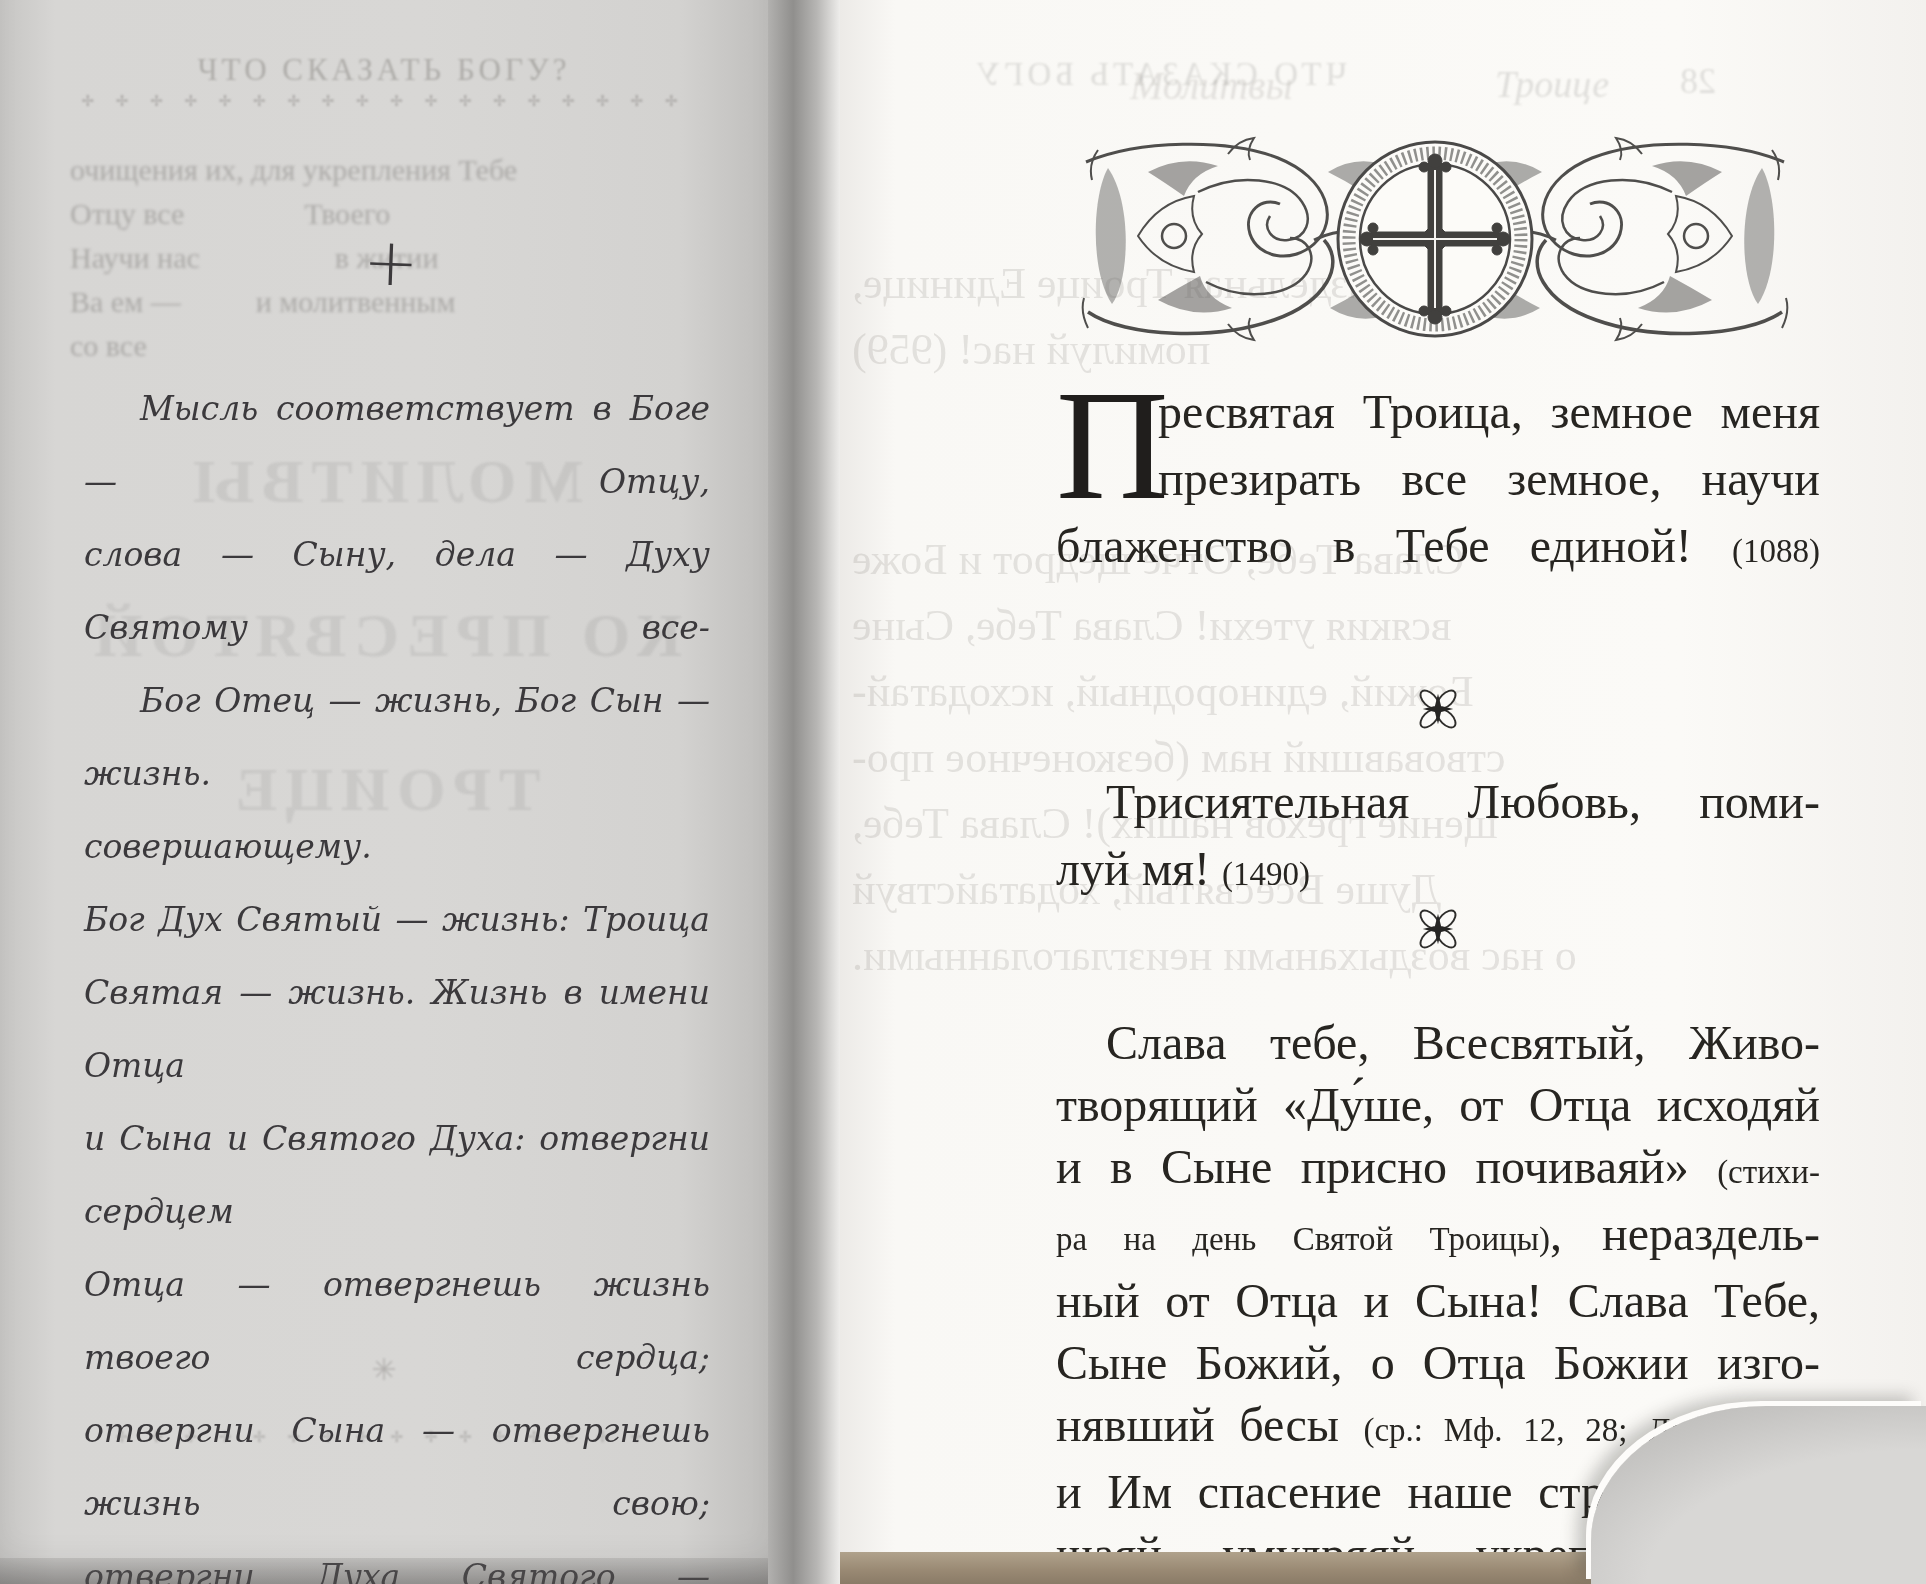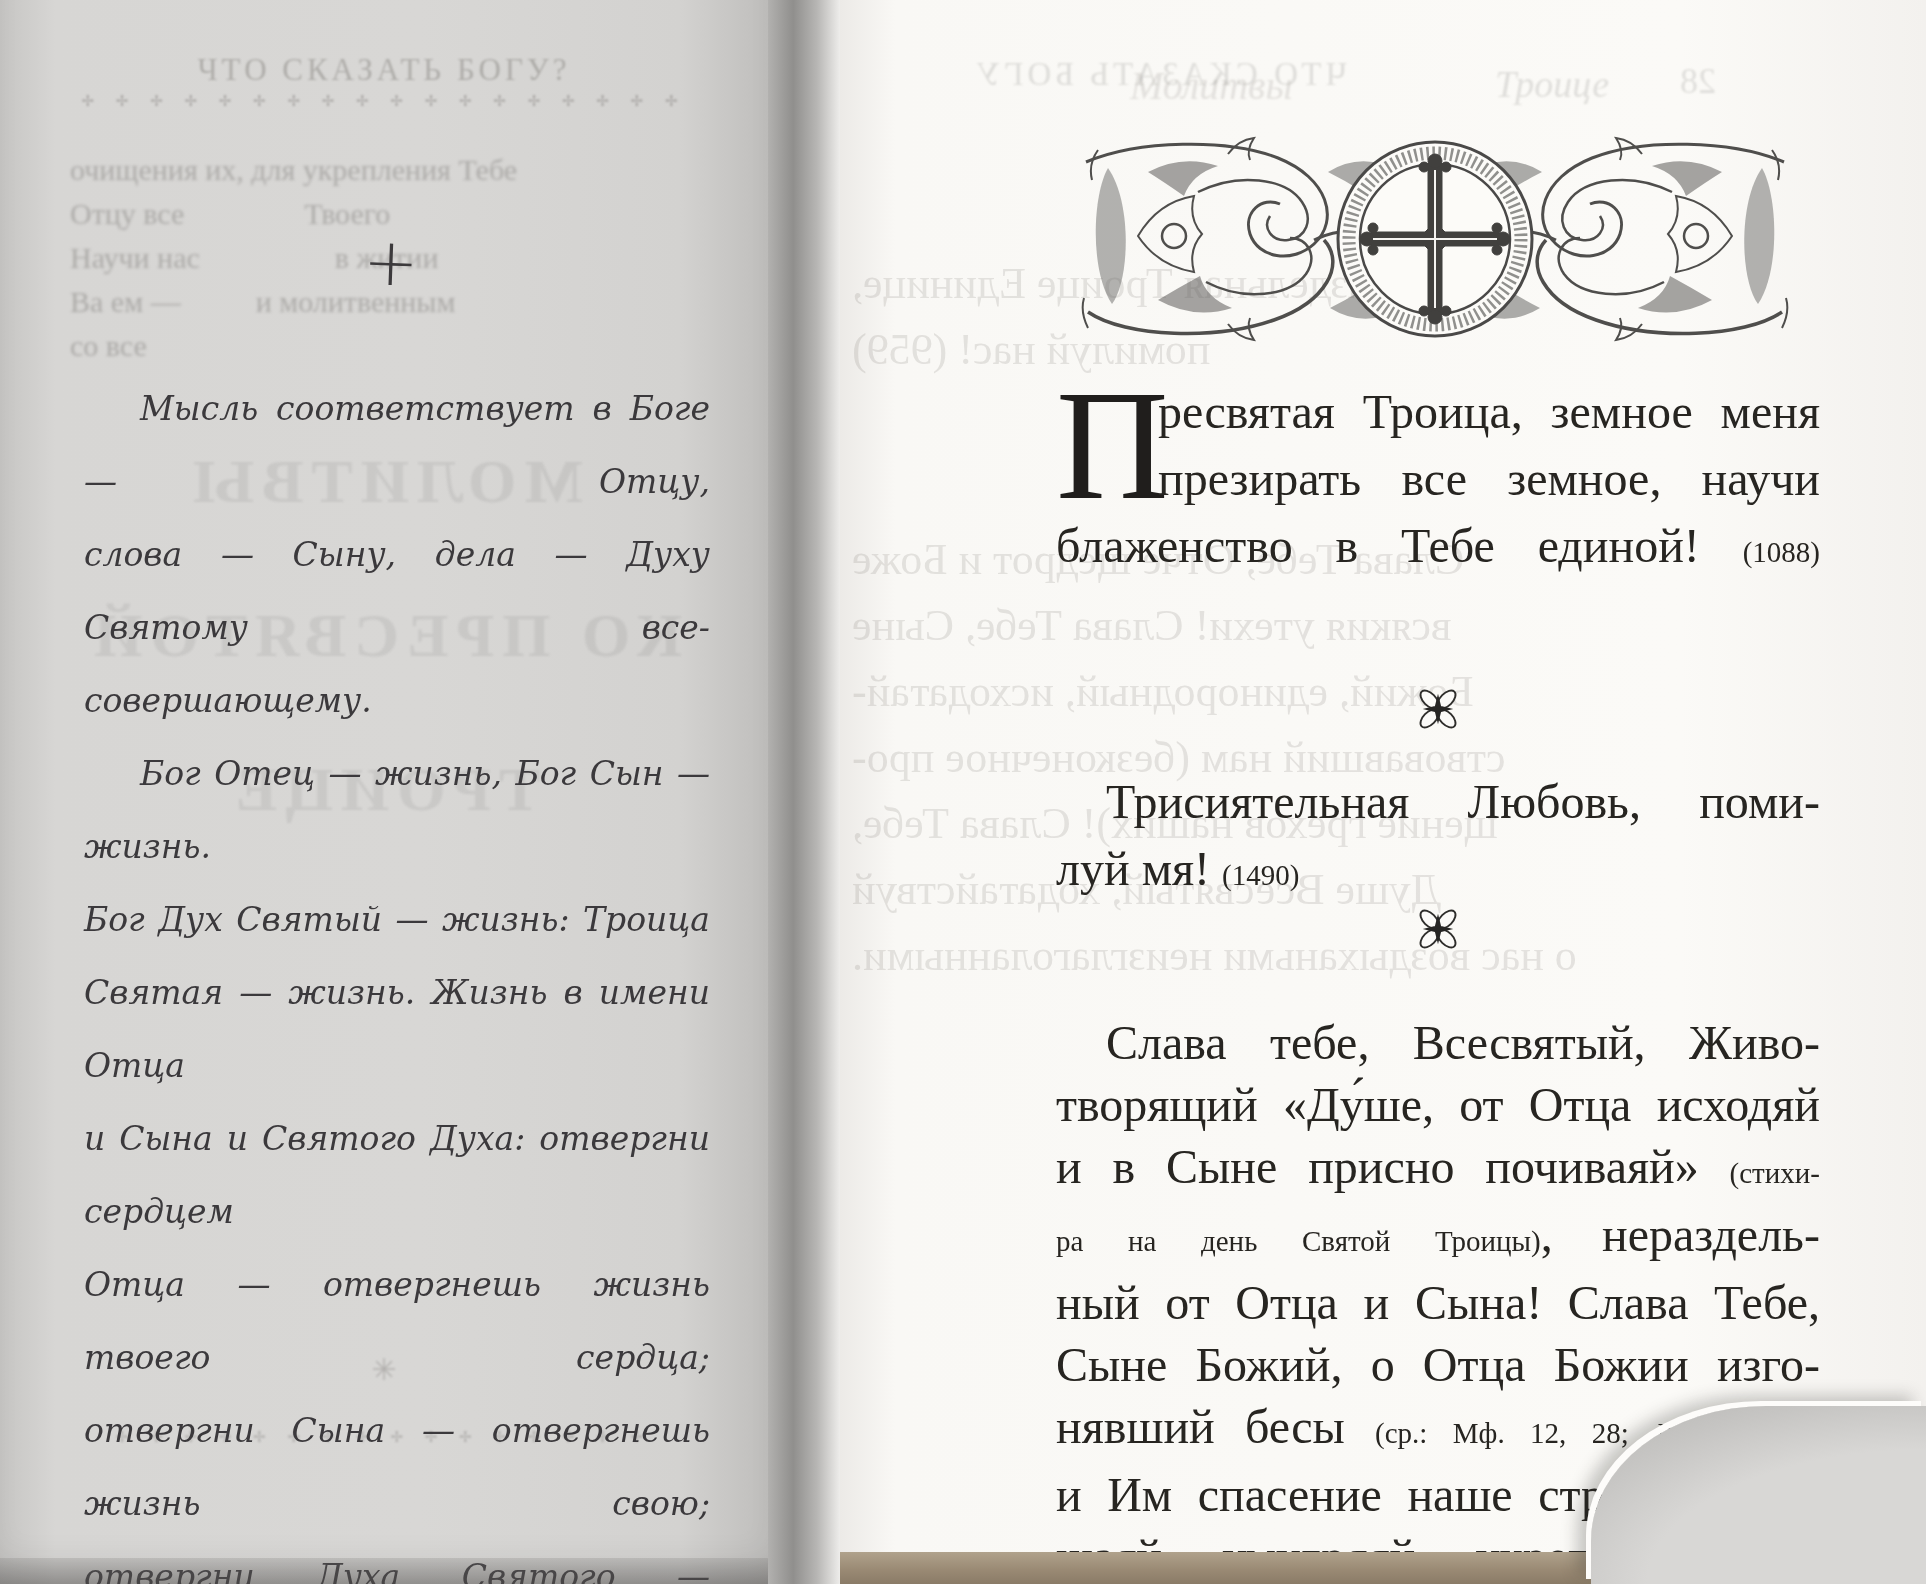--- a/index.html
+++ b/index.html
@@ -56,21 +56,21 @@
   .rg-it2{left:655px;top:62px;font-style:italic;font-size:38px;color:rgba(82,79,74,.16);filter:blur(1px);}
   .rg-num{left:840px;top:60px;transform:scaleX(-1);font-size:36px;color:rgba(82,79,74,.16);filter:blur(1px);}
 
   
   .orn{position:absolute;left:238px;top:128px;width:714px;height:222px;}
 
   
   .para{position:absolute;left:216px;width:764px;}
   .bline{font:48px/62px "Liberation Serif","DejaVu Serif",serif;color:#272521;
     text-align:justify;text-align-last:justify;}
-  .bline .sm{font-size:29px;}
+  .bline .sm{font-size:33px;}
   .bline.ind{text-indent:50px;}
   .bline.end{text-align-last:left;}
   .blk0 .bline,.blk2 .bline{line-height:67px;}
   .blk0{top:378px;}.blk1{top:686px;}.blk2{top:768px;}.blk3{top:906px;}.blk4{top:986px;margin-top:26px;}
   .dropcap{float:left;width:84px;height:124px;margin:8px 18px 0 0;
     font:400 156px/120px "Liberation Serif",serif;color:#201e1c;text-align:center;}
   .divider{position:absolute;left:216px;width:764px;height:48px;text-align:center;}
   .divider svg{width:42px;height:46px;display:inline-block;}
 </style>
 </head>
@@ -93,22 +93,22 @@
         <div class="g lg-title" style="top: 600px;">КО ПРЕСВЯТОЙ</div>
         <div class="g lg-title" style="top: 754px;">ТРОИЦЕ</div>
       </div>
     <div class="g lg-star">✳</div>
     <div class="g lg-row2">✢ ✢ ✢ ✢ ✢ ✢ ✢ ✢ ✢ ✢ ✢ ✢ ✢ ✢ ✢ ✢</div>
 
     <div class="hand-cross">+</div>
     <div class="hand-block" id="left-lines">
         <div class="hline ind">Мысль соответствует в Боге — Отцу,</div>
         <div class="hline">слова — Сыну, дела — Духу Святому все-</div>
+        <div class="hline ind">Бог Отец — жизнь, Бог Сын — жизнь.</div>
         <div class="hline end">совершающему.</div>
-        <div class="hline ind">Бог Отец — жизнь, Бог Сын — жизнь.</div>
         <div class="hline">Бог Дух Святый — жизнь: Троица</div>
         <div class="hline">Святая — жизнь. Жизнь в имени Отца</div>
         <div class="hline">и Сына и Святого Духа: отвергни сердцем</div>
         <div class="hline">Отца — отвергнешь жизнь твоего сердца;</div>
         <div class="hline">отвергни Сына — отвергнешь жизнь свою;</div>
         <div class="hline">отвергни Духа Святого — отвергнешь</div>
       </div>
   </div>
 
   <div class="spine"></div>

